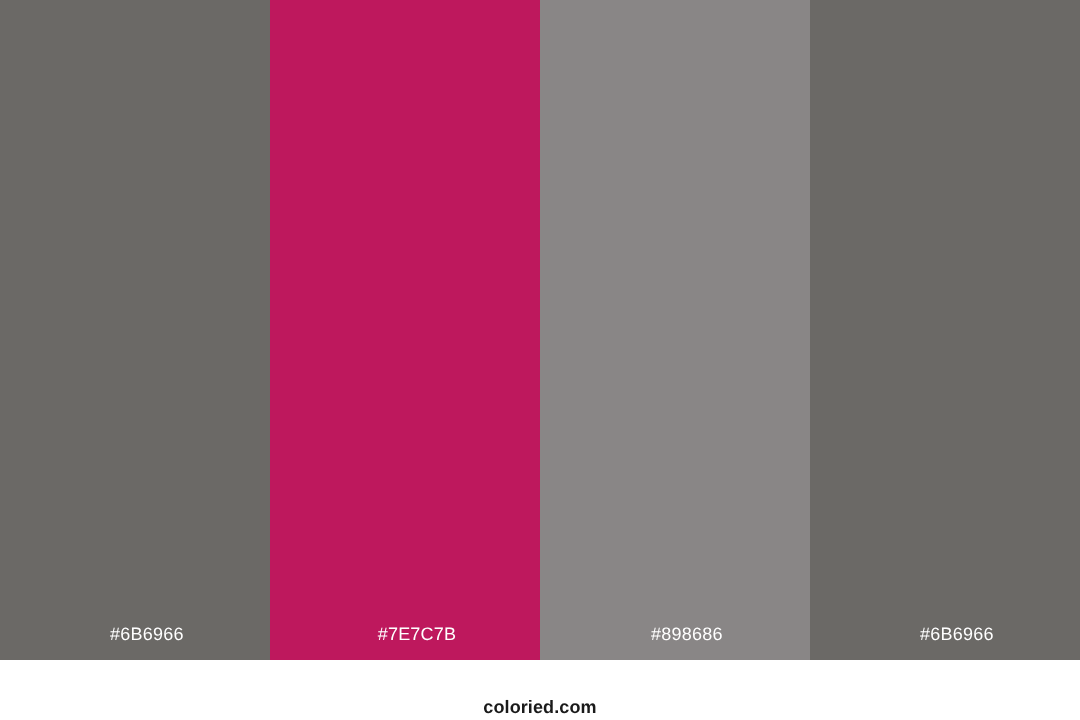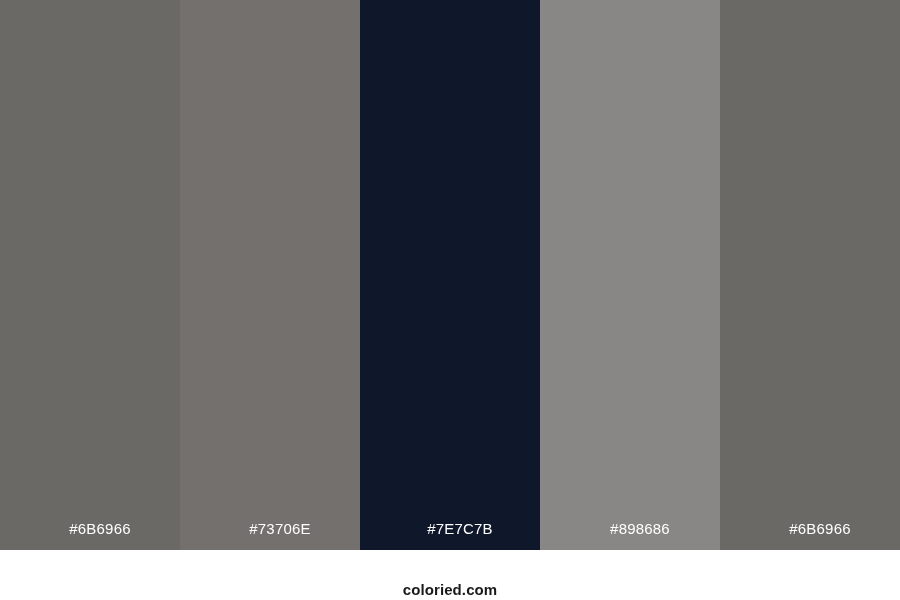--- a/index.html
+++ b/index.html
@@ -77,25 +77,22 @@
 <body>
 
 <div class="palette-page">
 
   <div class="swatch-strip">
 
     <div class="swatch" style="background-color: rgb(107, 105, 102);">
       <span class="swatch-label" style="color: rgb(255, 255, 255);">#6B6966</span>
     </div>
 
-    <div class="swatch" style="background-color: rgb(115, 112, 110);">
-      <span class="swatch-label" style="color: rgb(255, 255, 255);">#73706E</span>
-    </div>
 
-    <div class="swatch" style="background-color: #0f172a;">
+    <div class="swatch" style="background-color: #be185d;">
       <span class="swatch-label" style="color: rgb(255, 255, 255);">#7E7C7B</span>
     </div>
 
     <div class="swatch" style="background-color: rgb(137, 134, 134);">
       <span class="swatch-label" style="color: #ffffff;">#898686</span>
     </div>
 
     <div class="swatch" style="background-color: rgb(107, 105, 102);">
       <span class="swatch-label" style="color: rgb(255, 255, 255);">#6B6966</span>
     </div>

